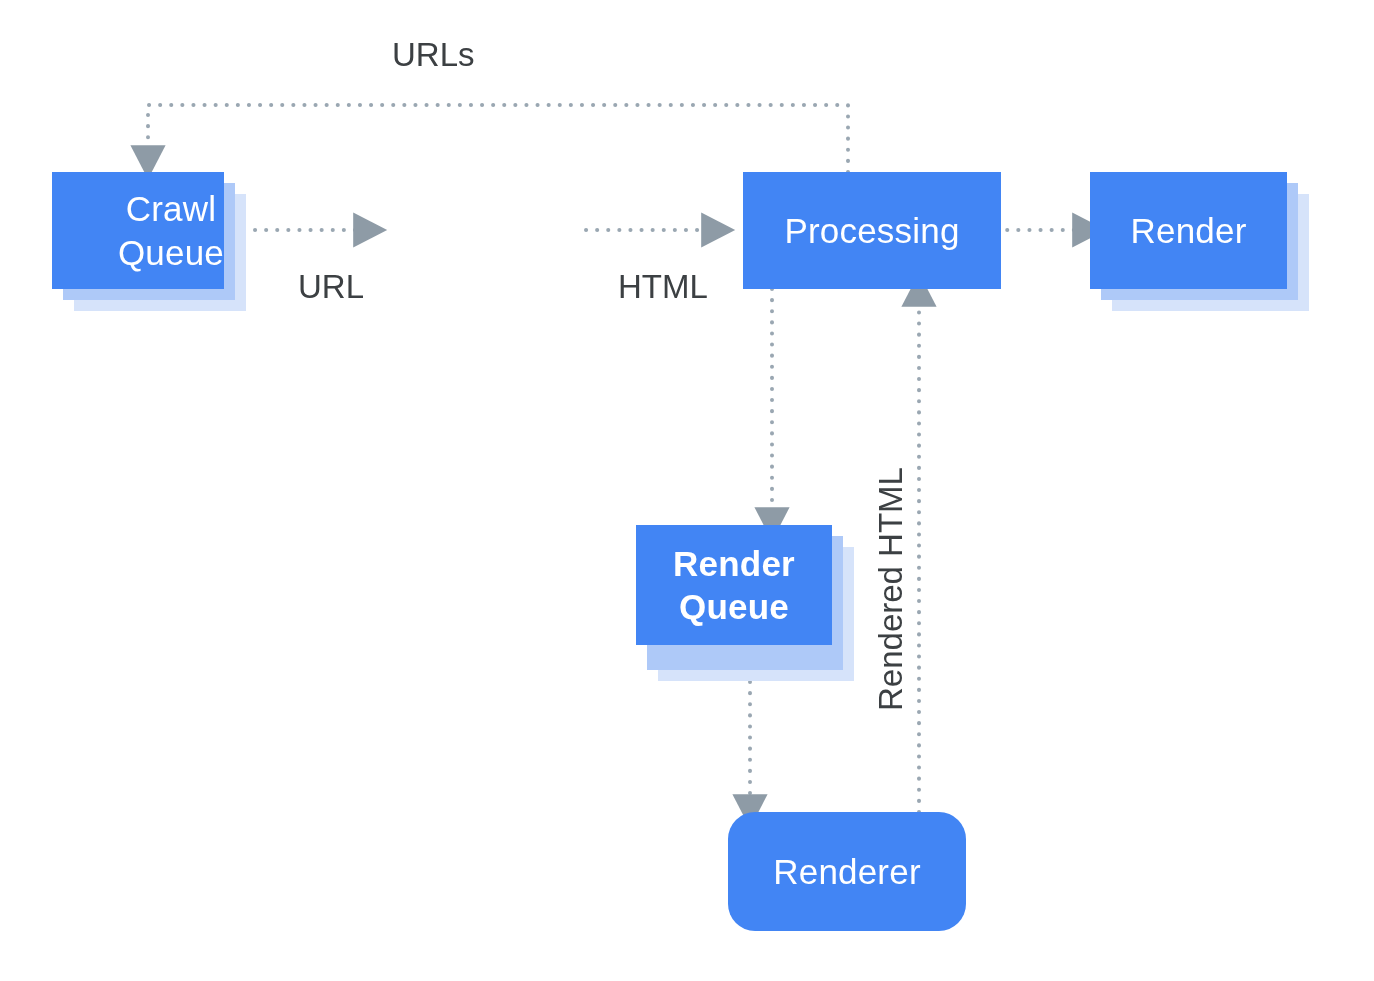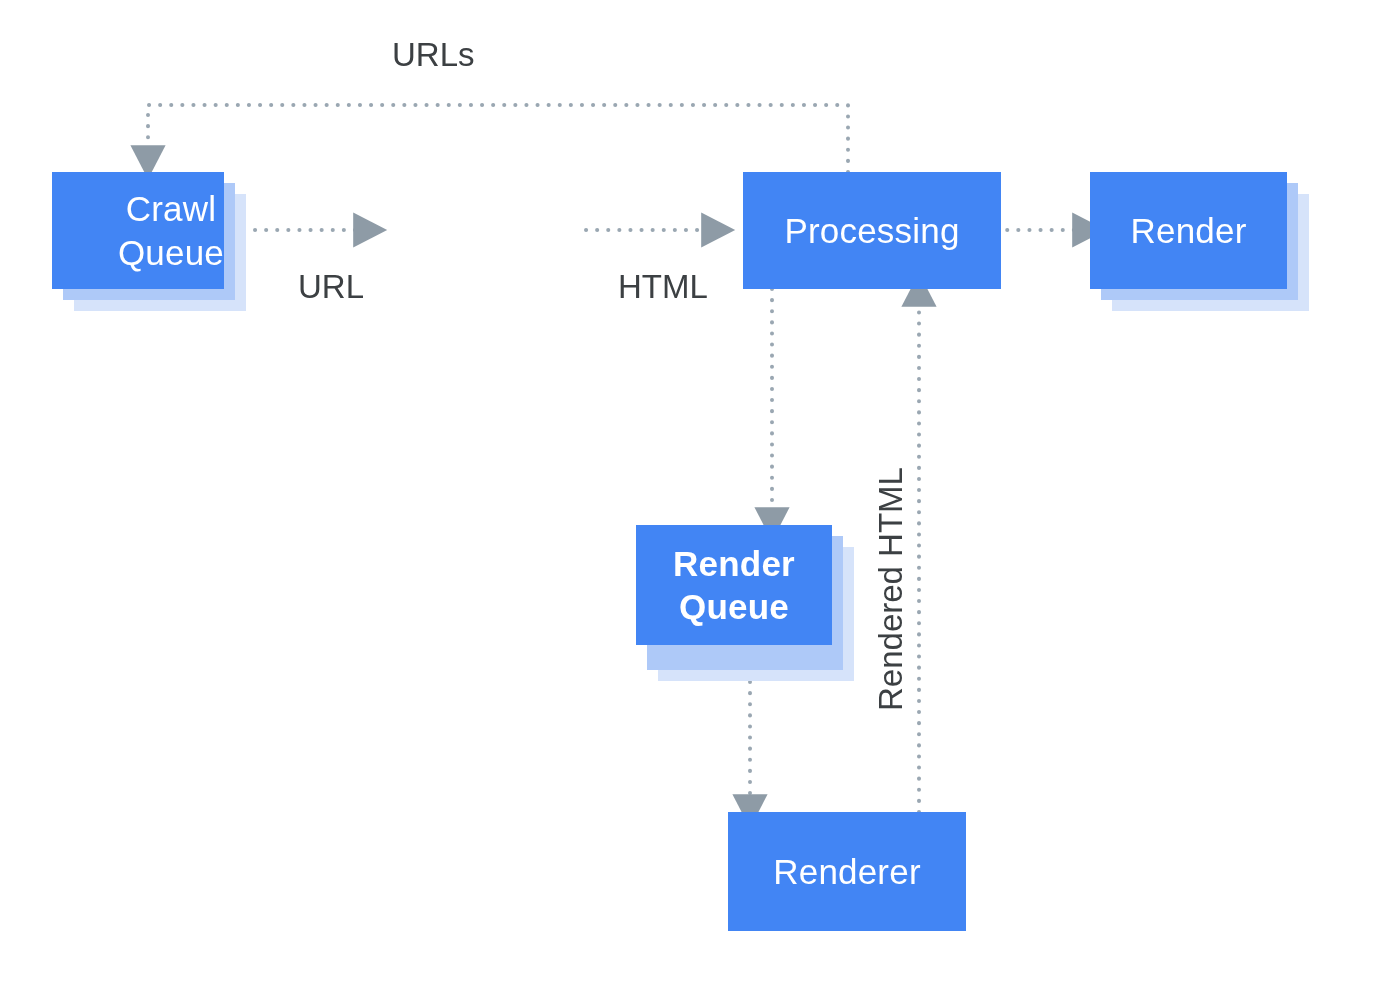--- a/index.html
+++ b/index.html
@@ -132,21 +132,21 @@
 
   <div class="stack-back" style="left:658px; top:547px; width:196px; height:134px;"></div>
   <div class="stack-mid" style="left:647px; top:536px; width:196px; height:134px;"></div>
   <div class="node" style="left:636px; top:525px; width:196px; height:120px;font-weight:bold;">
     <span>
       <span>Render</span><br>
       <span>Queue</span>
     </span>
   </div>
 
-  <div class="node" style="left:728px; top:812px; width:238px; height:119px;">
+  <div class="node" style="left:728px; top:812px; width:238px; height:119px;border-radius:27px;">
     <span>Renderer</span>
   </div>
 
   <div class="edge-label" style="left:392px; top:36px;text-align:center;">URLs</div>
 
   <div class="edge-label" style="left:274px; top:268px;margin-left:24px;">URL</div>
 
   <div class="edge-label" style="left:598px; top:268px;margin-left:20px;">HTML</div>
 
   <div class="edge-label vertical" style="left:872px; top:711px;">Rendered HTML</div>

